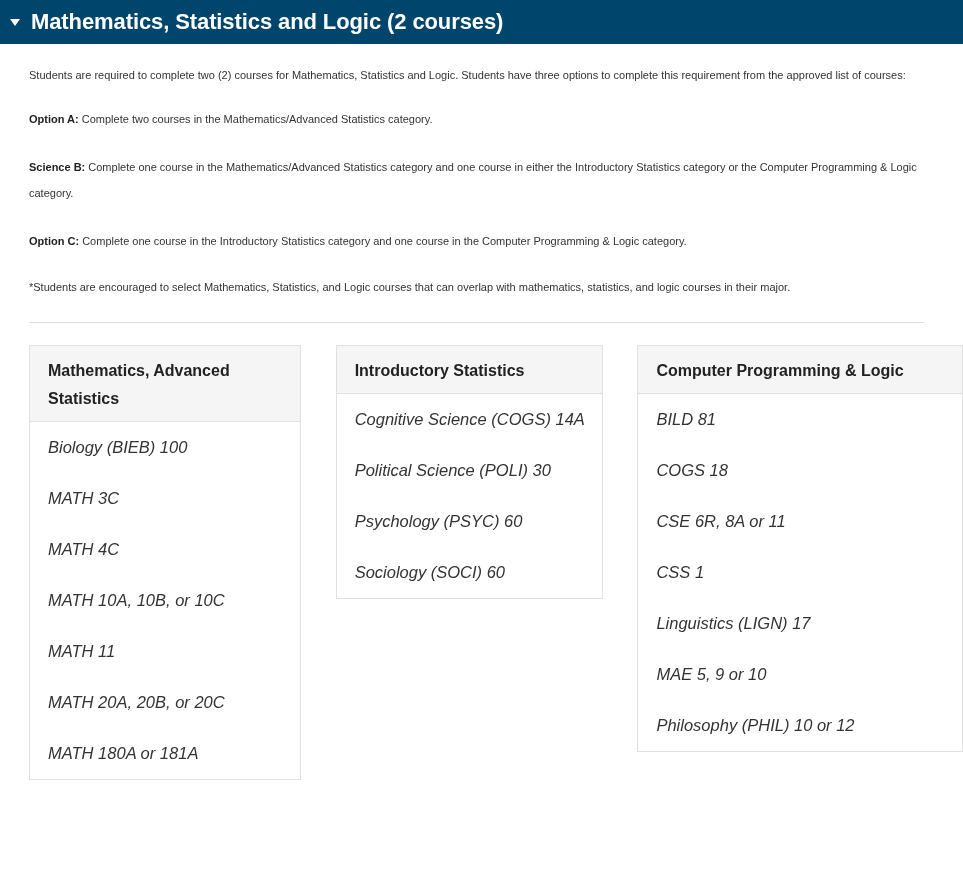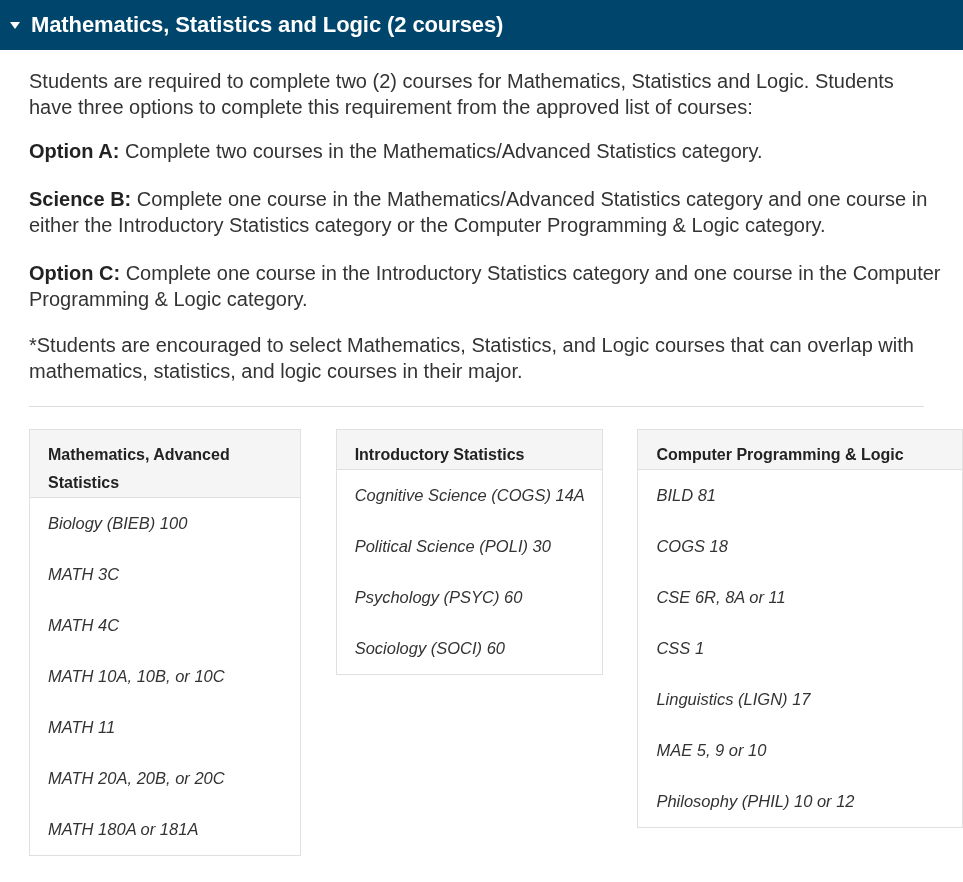--- a/index.html
+++ b/index.html
@@ -11,21 +11,21 @@
     height: 882px;
     background: #ffffff;
     font-family: "Liberation Sans", sans-serif;
     color: #333333;
     overflow: hidden;
   }
 
   
   .accordion-header {
     background: #00456b;
-    height: 50px;
+    height: 44px;
     display: flex;
     align-items: center;
     padding: 0 0 0 5px;
     box-sizing: border-box;
   }
   .accordion-toggle-icon {
     width: 20px;
     height: 20px;
     display: inline-flex;
     align-items: center;
@@ -42,21 +42,21 @@
     letter-spacing: -0.1px;
     white-space: nowrap;
   }
 
   
   .panel-body {
     padding: 18px 20px 0 29px;
     box-sizing: border-box;
   }
   .para {
-    font-size: 20px;
+    font-size: 11px;
     line-height: 26px;
     color: #333333;
     margin: 0 0 14px 0;
     max-width: 912px;
   }
   .para.intro { margin-bottom: 18px; }
   .para.option { margin-bottom: 22px; }
   .para.option-c { margin-bottom: 20px; }
   .para b { font-weight: bold; color: #222222; }
   .para.note {
@@ -87,21 +87,21 @@
   .course-table.col-2 { width: 278px; margin-right: 34px; }
   .course-table.col-3 { width: 338px; }
 
   .th-cell {
     background: #f5f5f5;
     border-bottom: 1px solid #e0e0e0;
     font-weight: bold;
     font-size: 16px;
     line-height: 28px;
     color: #222222;
-    padding: 11px 17px 0 18px;
+    padding: 11px 17px 8px 18px;
     box-sizing: border-box;
   }
   .td-cell {
     border-bottom: 1px solid #e0e0e0;
     font-size: 16.5px;
     line-height: 28px;
     color: #333333;
     padding: 11px 17px 12px 18px;
     box-sizing: border-box;
   }

